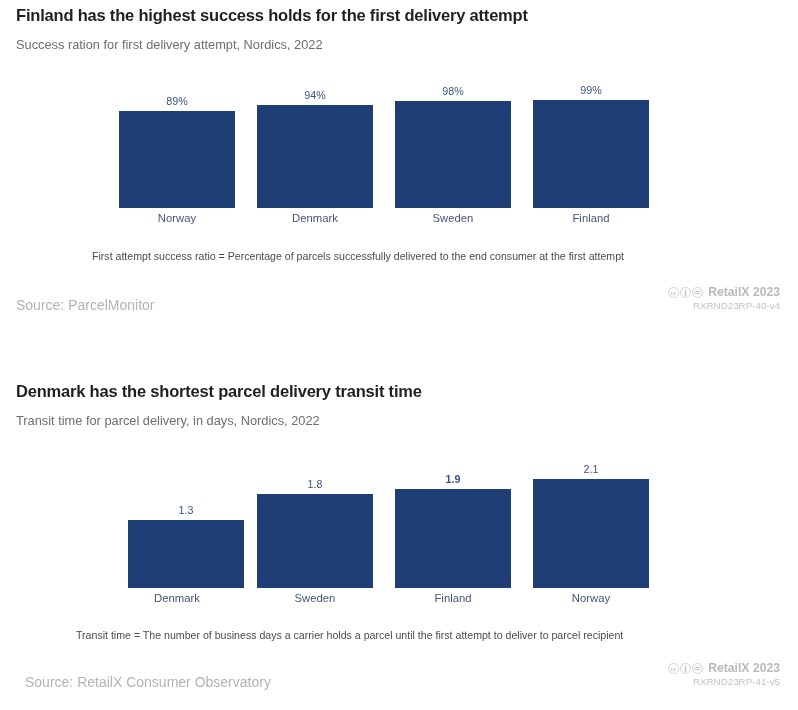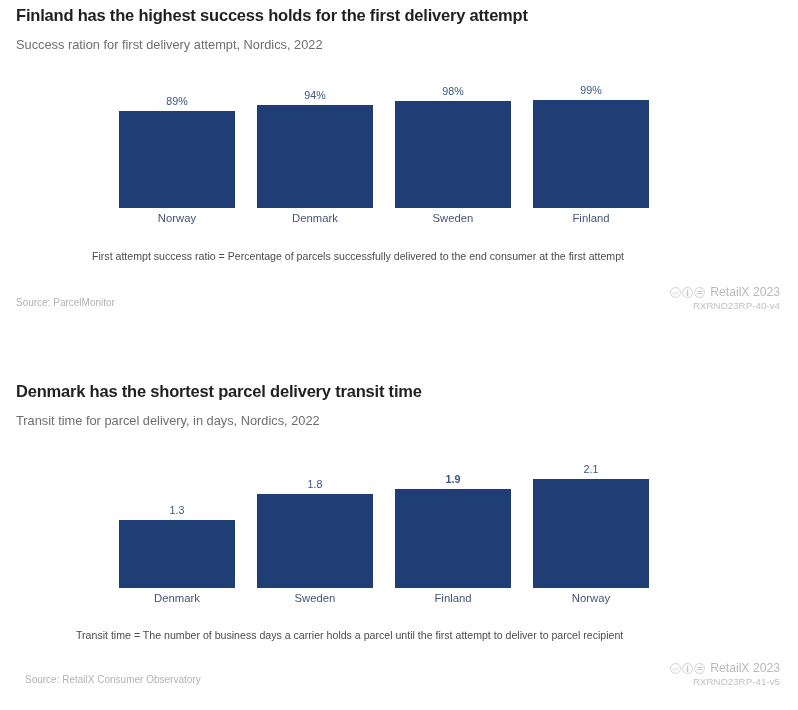--- a/index.html
+++ b/index.html
@@ -80,36 +80,36 @@
 
   .footnote {
     position: absolute;
     font-size: 10.6px;
     color: #4c4c4c;
     white-space: nowrap;
   }
   .source {
     position: absolute;
     left: 16px;
-    font-size: 10px;
+    font-size: 14px;
     color: #b3b3b3;
     white-space: nowrap;
   }
   .credit {
     position: absolute;
     right: 18px;
     text-align: right;
   }
   .credit-line1 {
     display: flex;
     align-items: center;
     justify-content: flex-end;
     gap: 2px;
     font-size: 12.2px;
-    font-weight: normal;
+    font-weight: bold;
     color: #b9b9b9;
     white-space: nowrap;
   }
   .cc-icons {
     display: inline-flex;
     align-items: center;
     gap: 1px;
     margin-right: 3px;
   }
   .cc-icons svg { display: block; }
@@ -180,21 +180,21 @@
   </div>
 </section>
 
 <section class="panel" id="panel-2">
 
   <div class="chart-title" style="top:27px;">Denmark has the shortest parcel delivery transit time</div>
 
   <div class="chart-subtitle" style="top:58px;">Transit time for parcel delivery, in days, Nordics, 2022</div>
 
   <div class="plot" id="plot-2" style="top:108px; height:125px;">
-      <div class="bar-slot" style="left: 0px; height: 125px;">
+      <div class="bar-slot" style="left: 9px; height: 125px;">
         <div class="bar" style="height: 68px; background: rgb(31, 62, 118);"></div>
         <div class="bar-value" style="bottom: 72px;">1.3</div>
       </div>
       <div class="bar-cat" style="left: 0px; top: 129px; position: absolute;">Denmark</div>
       <div class="bar-slot" style="left: 138px; height: 125px;">
         <div class="bar" style="height: 94px; background: rgb(31, 62, 118);"></div>
         <div class="bar-value" style="bottom: 98px;">1.8</div>
       </div>
       <div class="bar-cat" style="left: 138px; top: 129px; position: absolute;">Sweden</div>
       <div class="bar-slot" style="left: 276px; height: 125px;">

